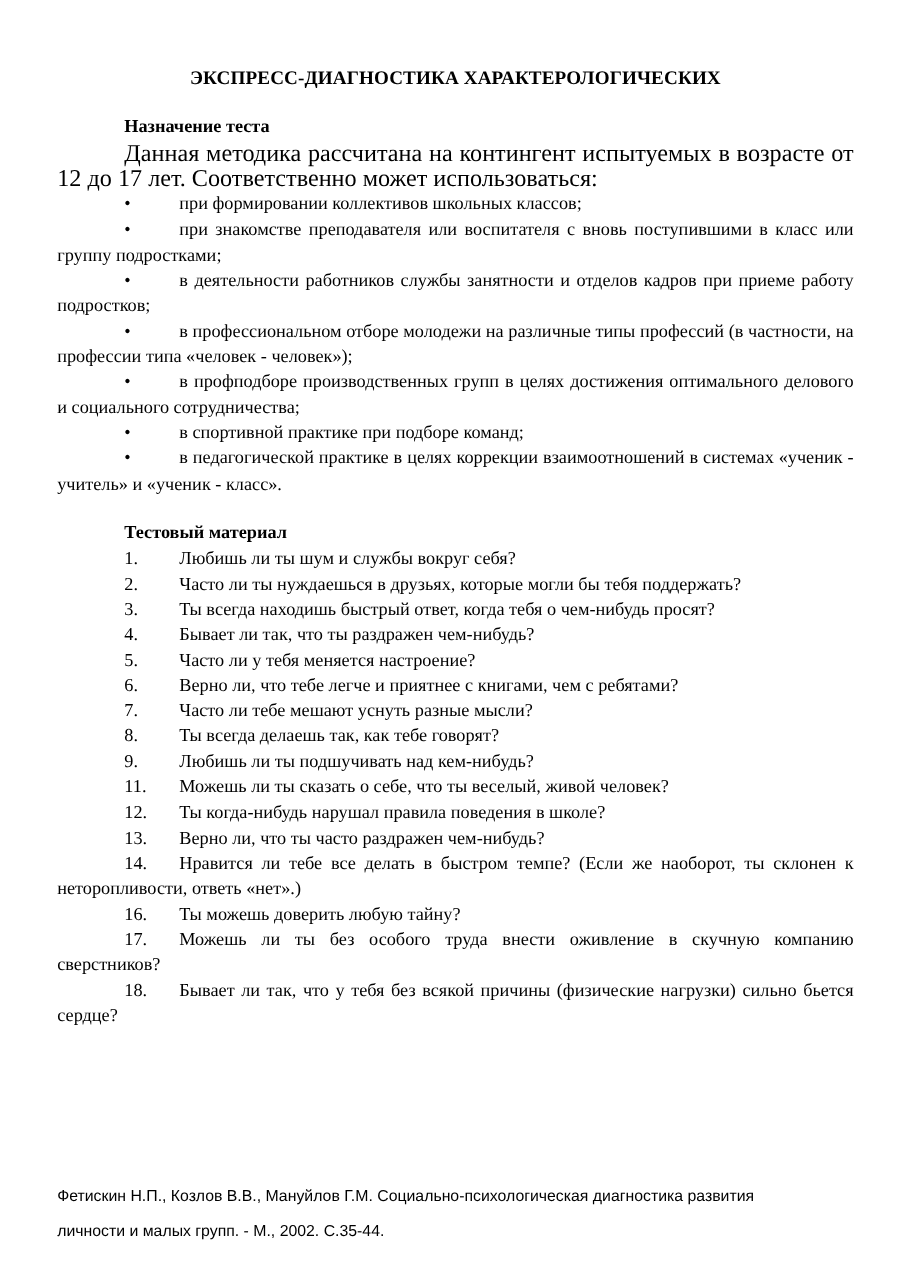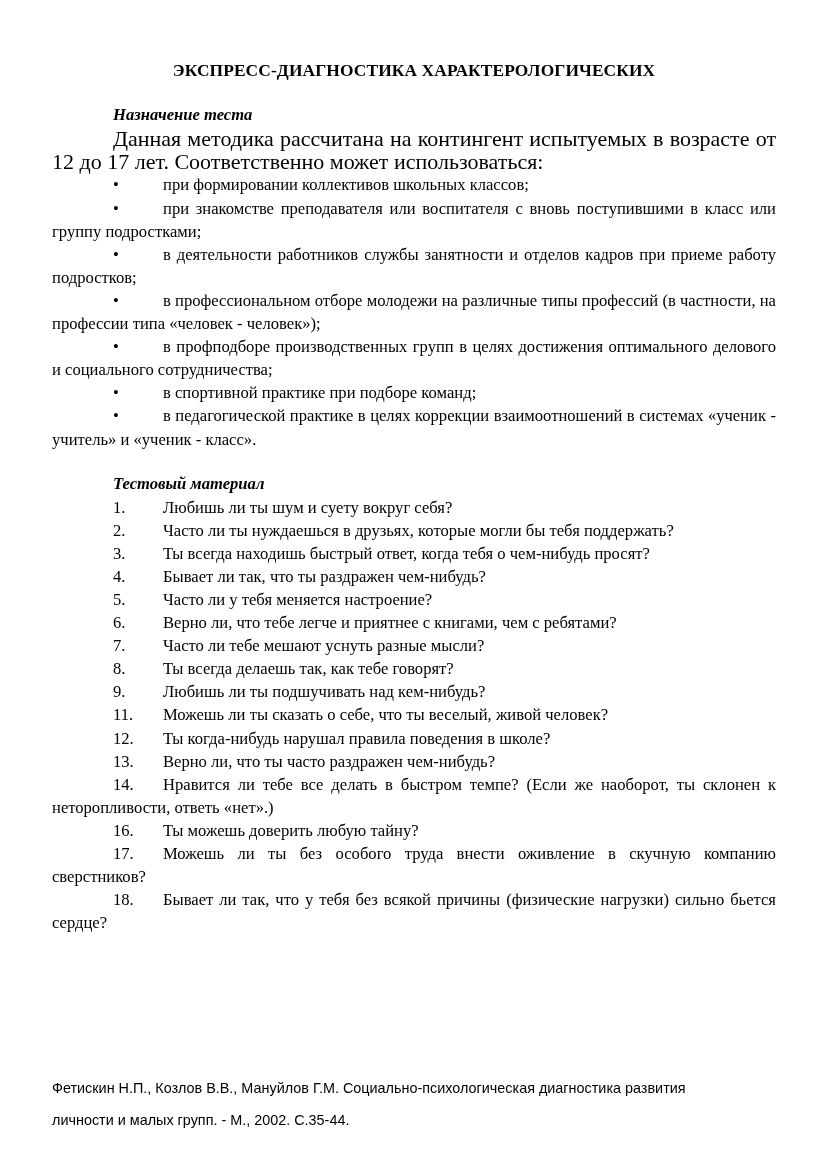--- a/index.html
+++ b/index.html
@@ -42,21 +42,20 @@
   }
   .doc-title .tline { display: block; }
 
   
   .section-heading {
     font-weight: bold;
     font-size: 16.6px;
     line-height: 23px;
     margin: 0 0 1px 0;
     padding-left: 61px;   
-    font-style: italic;
   }
 
   
   .para {
     font-size: 22px;
     line-height: 23.1px;
     margin: 0;
     text-align: justify;
     text-justify: inter-word;
     text-indent: 61px;
@@ -179,21 +178,21 @@
       </li>
     </ul>
 
     <div class="block-gap"></div>
 
     <h2 class="section-heading">Тестовый материал</h2>
 
     <ol class="questions">
       <li class="short">
         <span class="q-num">1.</span>
-        <span>Любишь ли ты шум и суету вокруг себя?</span>
+        <span>Любишь ли ты шум и службы вокруг себя?</span>
       </li>
       <li class="short">
         <span class="q-num">2.</span>
         <span>Часто ли ты нуждаешься в друзьях, которые могли бы тебя поддержать?</span>
       </li>
       <li class="short">
         <span class="q-num">3.</span>
         <span>Ты всегда находишь быстрый ответ, когда тебя о чем-нибудь просят?</span>
       </li>
       <li class="short">

